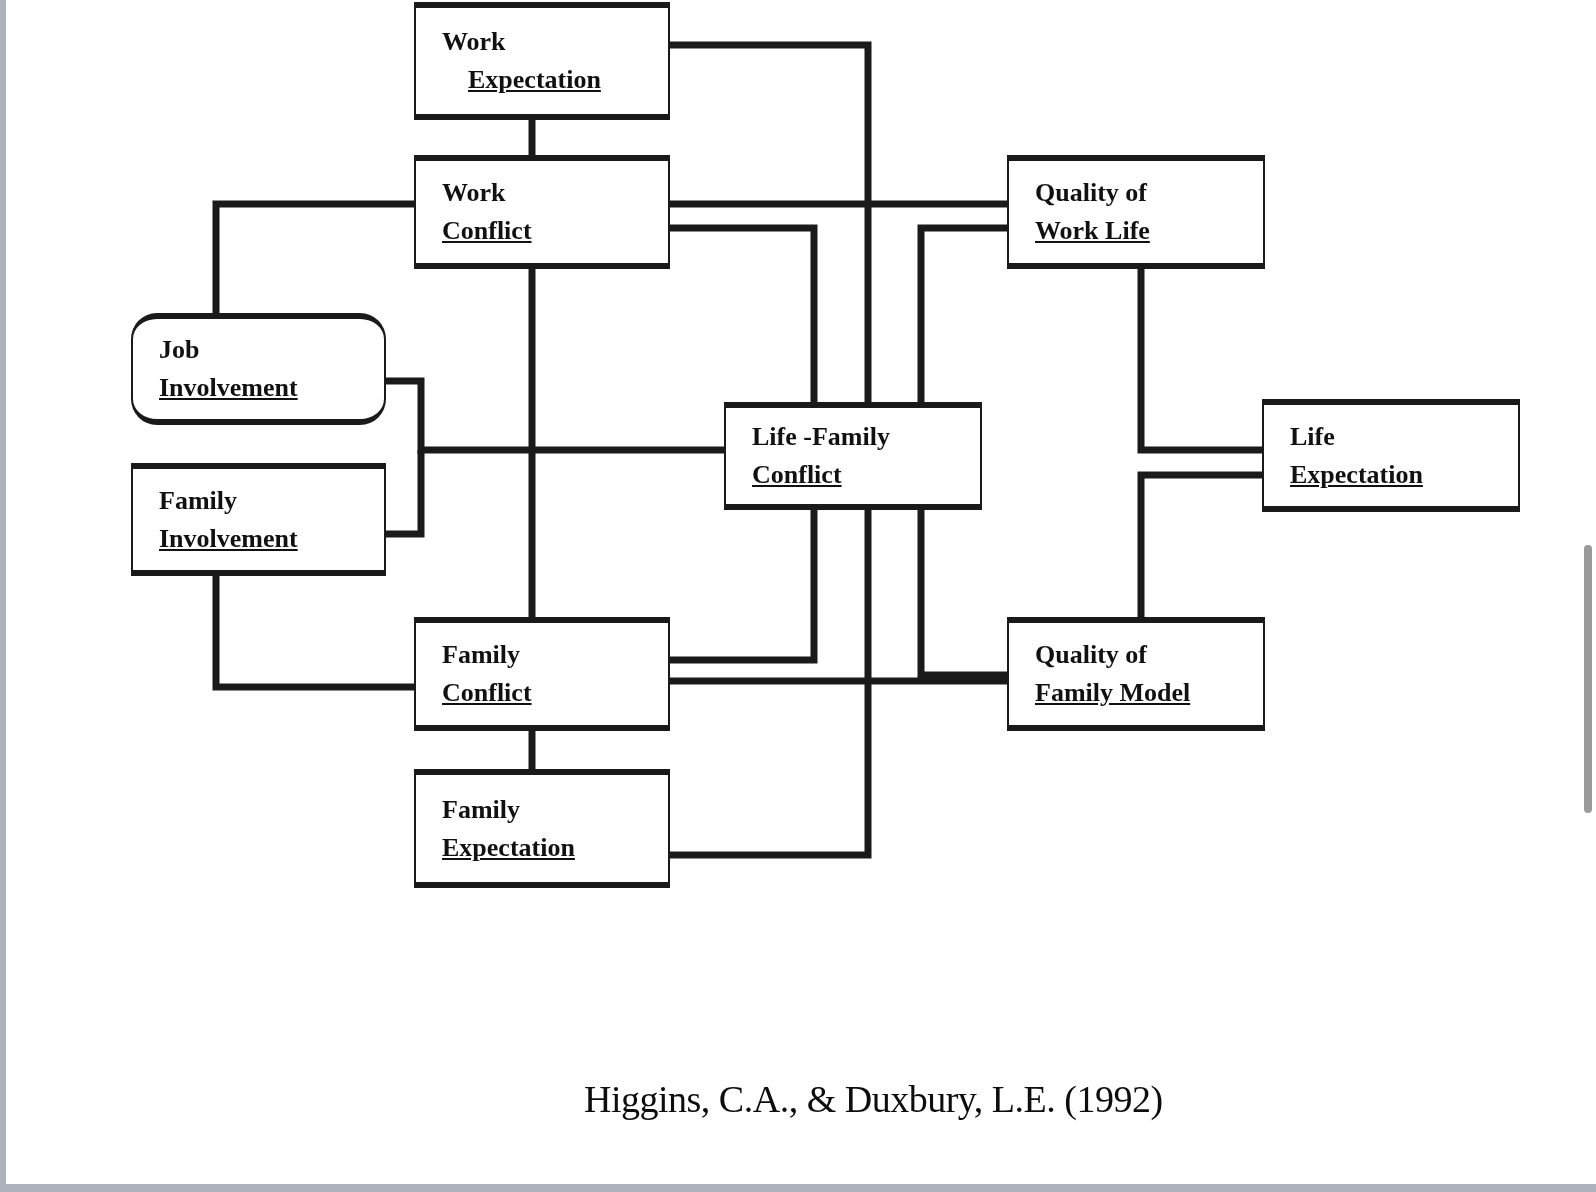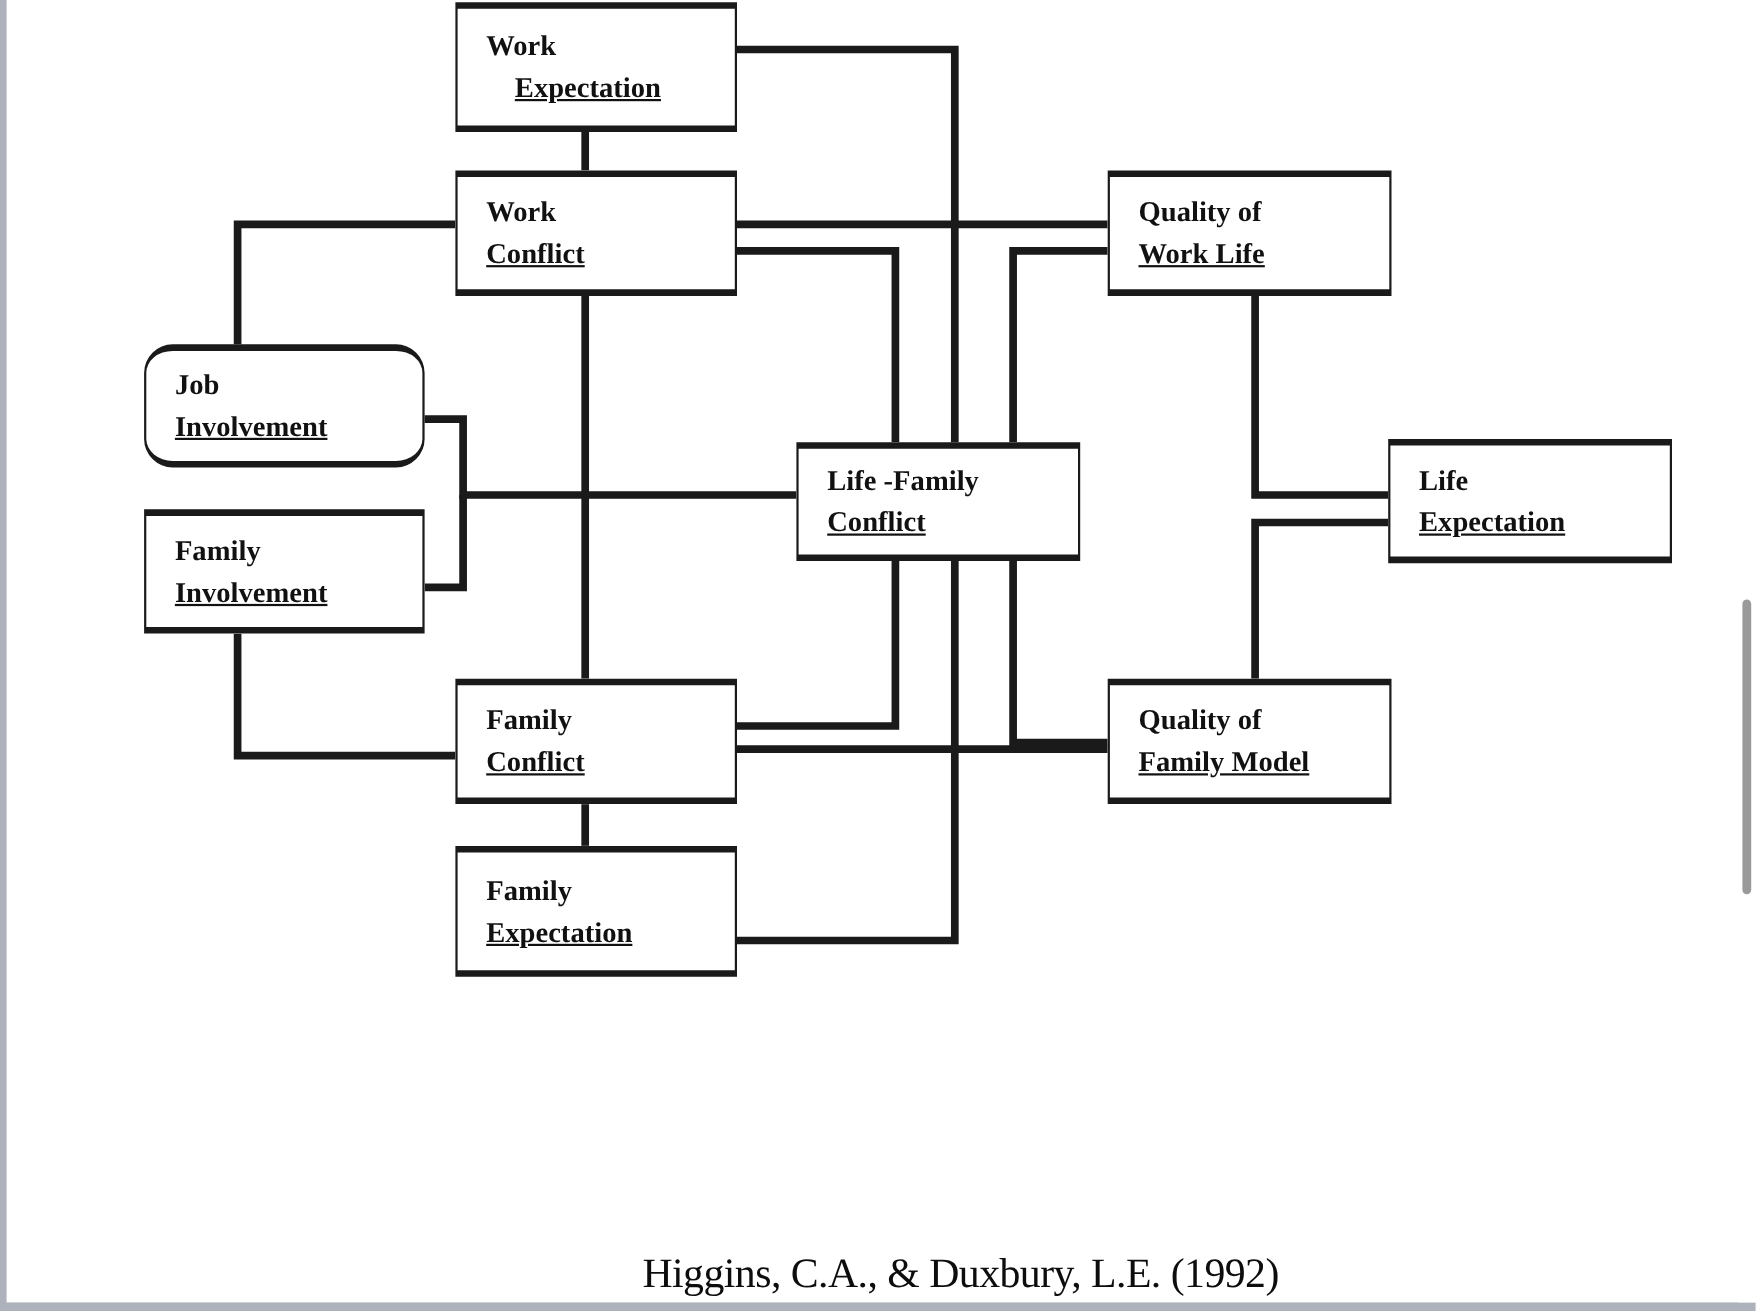--- a/index.html
+++ b/index.html
@@ -64,21 +64,21 @@
     font-size: 38px;
     z-index: 6;
   }
   #caption-line-1 {
     left: 505px;
     top: 993px;
     letter-spacing: -0.5px;
   }
   #caption-line-2 {
     left: 578px;
-    top: 1136px;
+    top: 1077px;
     letter-spacing: -0.5px;
   }
   #scrollbar-track {
     position: absolute;
     right: 0px;
     top: 0px;
     width: 16px;
     height: 1184px;
     background: #ffffff;
     z-index: 9;

